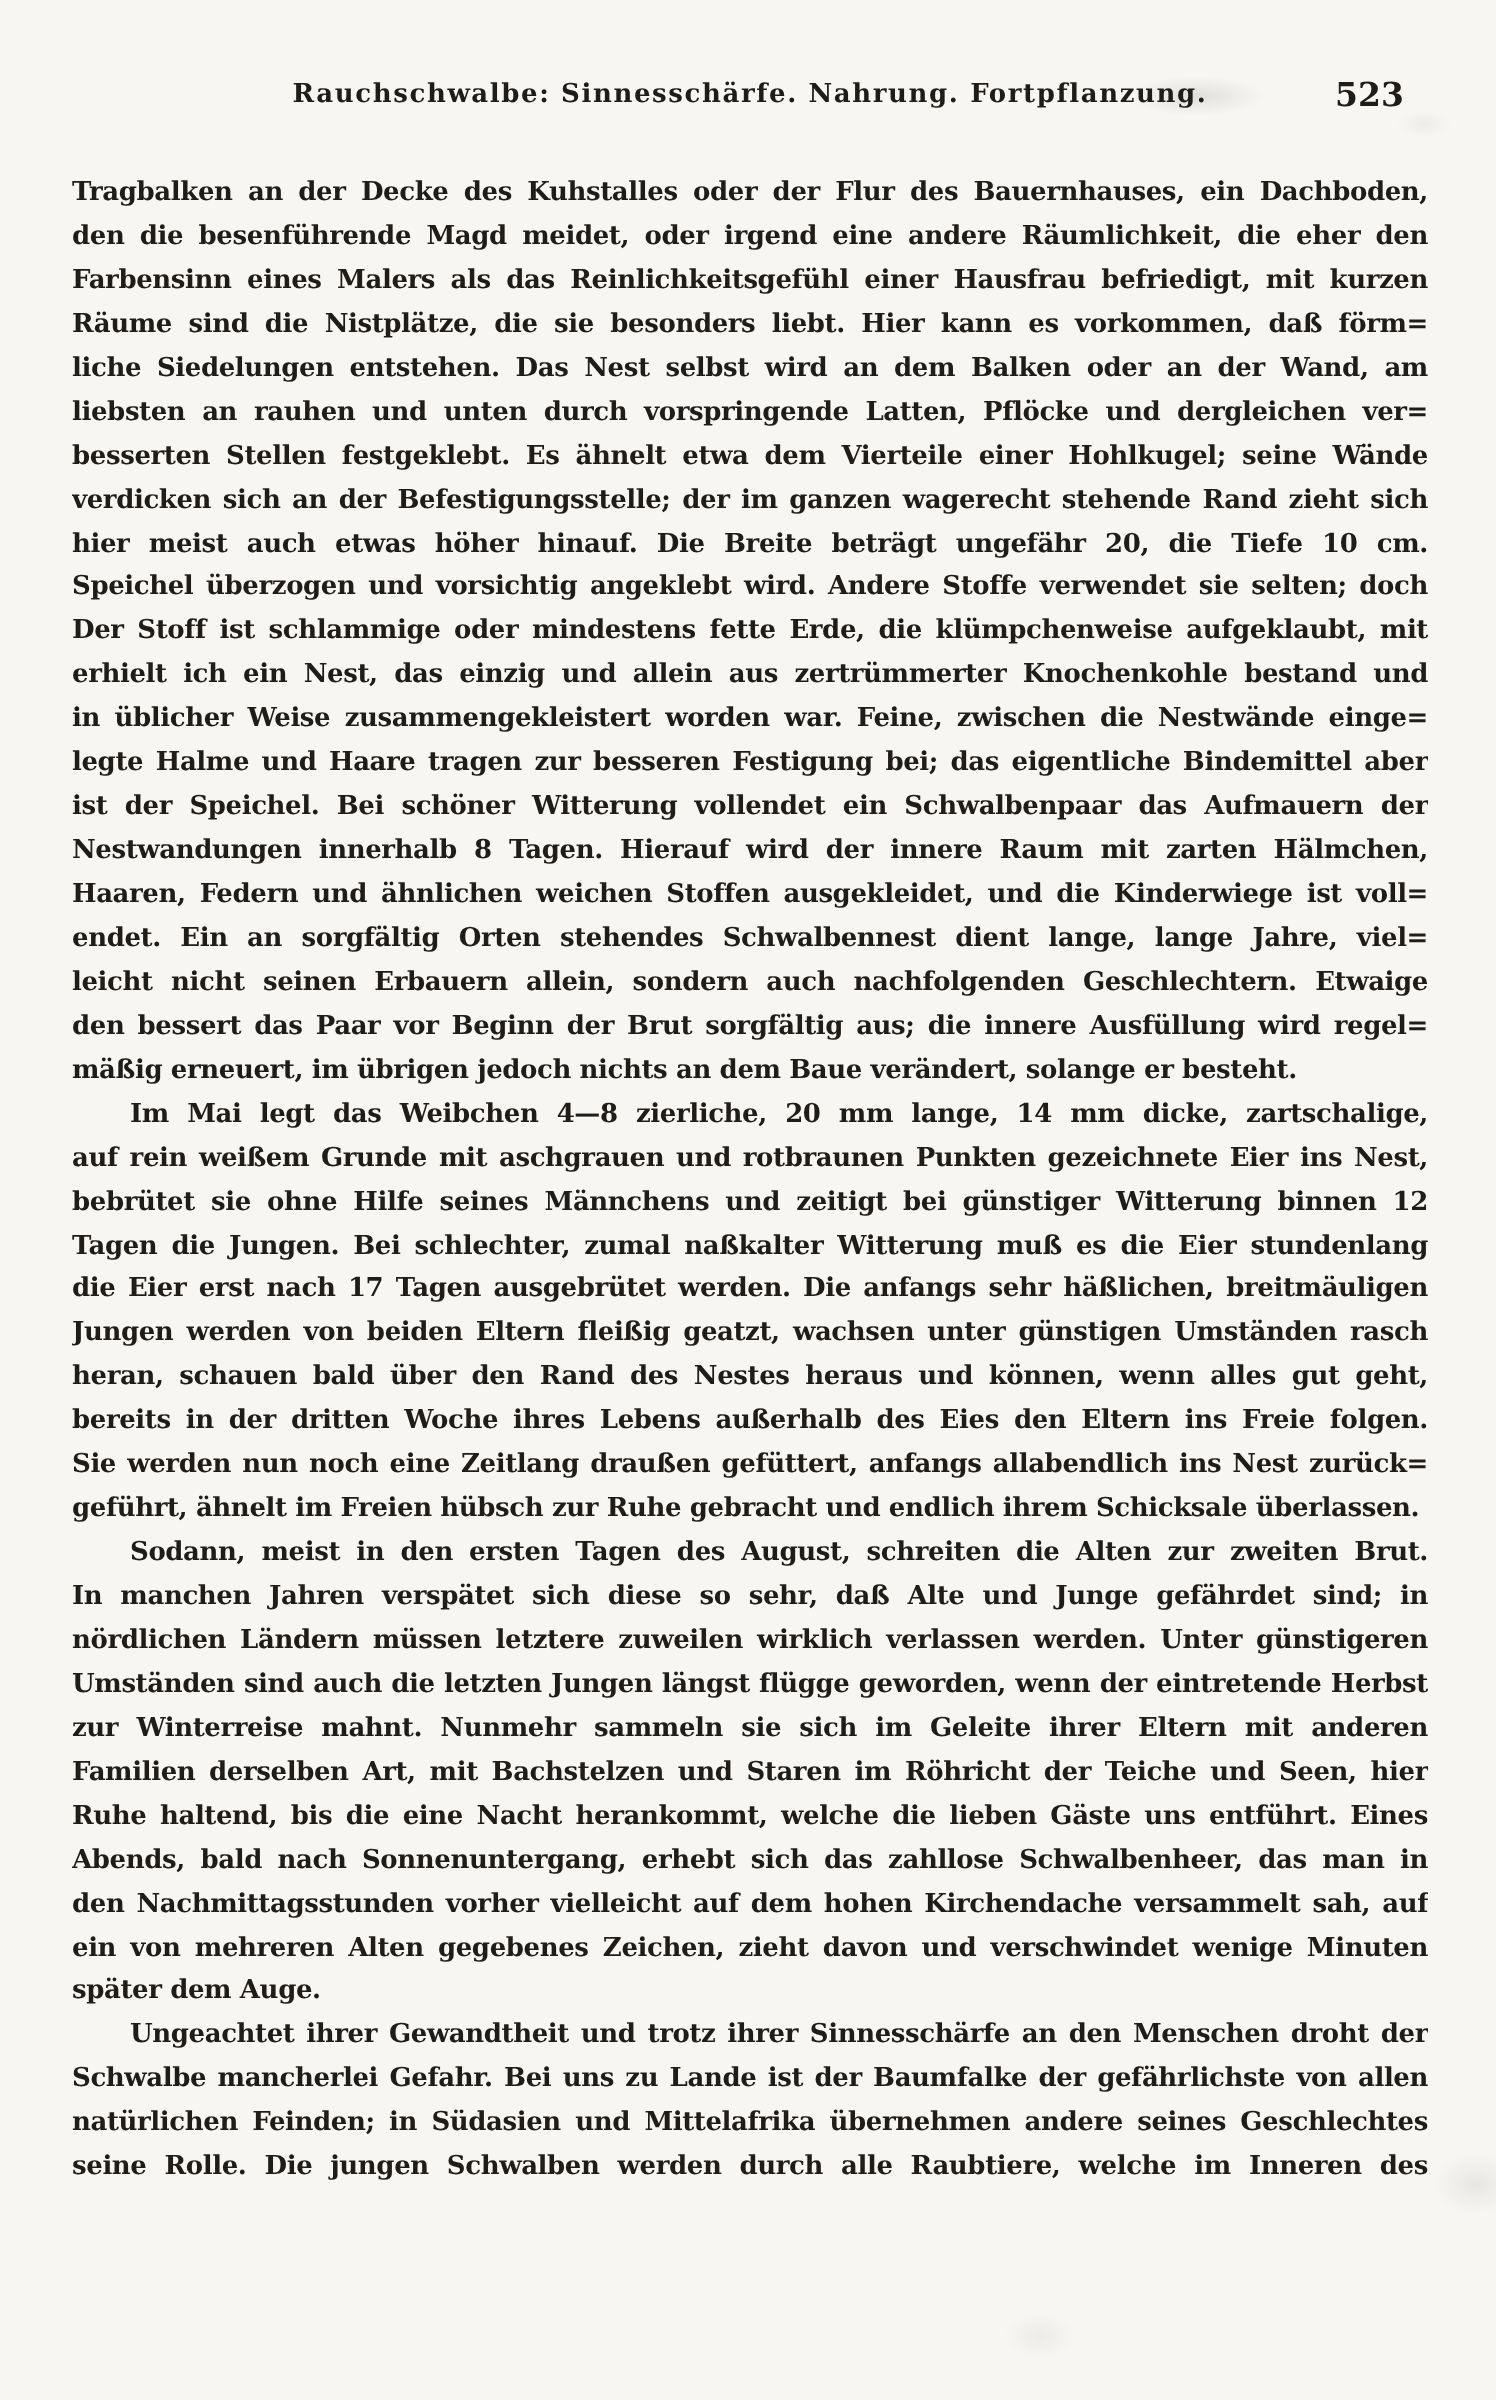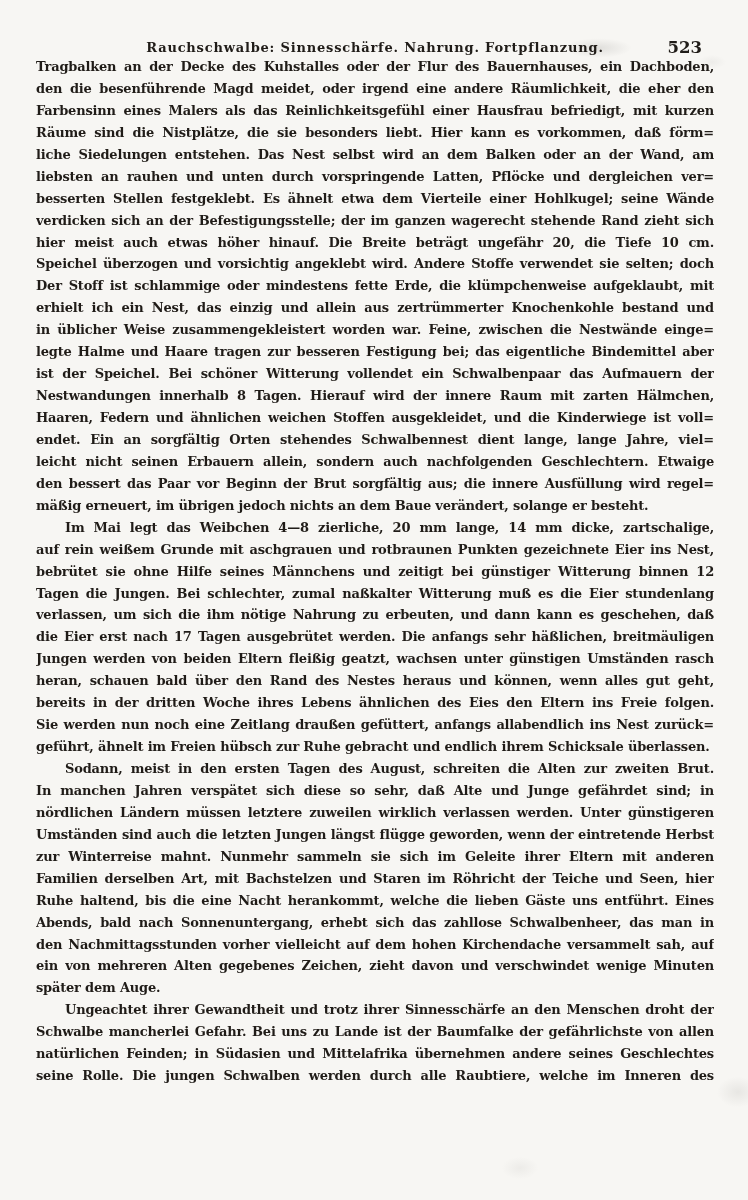--- a/index.html
+++ b/index.html
@@ -44,21 +44,21 @@
   .page-number {
     position: absolute;
     right: 12px;
     top: -2px;
     font-size: 16.5px;
     font-weight: bold;
   }
   .textblock {
     position: absolute;
     left: 36px;
-    top: 56px;
+    top: 86px;
     width: 678px;
   }
   .paragraph {
     margin: 0;
     padding: 0;
   }
   .line {
     font-size: 13px;
     font-weight: bold;
     letter-spacing: -0.2px;
@@ -108,25 +108,24 @@
         <div class="line">endet.  Ein an sorgfältig Orten stehendes Schwalbennest dient lange, lange Jahre, viel=</div>
         <div class="line">leicht nicht seinen Erbauern allein, sondern auch nachfolgenden Geschlechtern.  Etwaige Schä=</div>
         <div class="line">den bessert das Paar vor Beginn der Brut sorgfältig aus; die innere Ausfüllung wird regel=</div>
         <div class="line no-stretch">mäßig erneuert, im übrigen jedoch nichts an dem Baue verändert, solange er besteht.</div>
       </div>
       <div class="paragraph">
         <div class="line indent">Im Mai legt das Weibchen 4—8 zierliche, 20 mm lange, 14 mm dicke, zartschalige,</div>
         <div class="line">auf rein weißem Grunde mit aschgrauen und rotbraunen Punkten gezeichnete Eier ins Nest,</div>
         <div class="line">bebrütet sie ohne Hilfe seines Männchens und zeitigt bei günstiger Witterung binnen 12</div>
         <div class="line">Tagen die Jungen.  Bei schlechter, zumal naßkalter Witterung muß es die Eier stundenlang</div>
-        <div class="line">verlassen, um sich die ihm nötige Nahrung zu erbeuten, und dann kann es geschehen, daß</div>
         <div class="line">die Eier erst nach 17 Tagen ausgebrütet werden.  Die anfangs sehr häßlichen, breitmäuligen</div>
         <div class="line">Jungen werden von beiden Eltern fleißig geatzt, wachsen unter günstigen Umständen rasch</div>
         <div class="line">heran, schauen bald über den Rand des Nestes heraus und können, wenn alles gut geht,</div>
-        <div class="line">bereits in der dritten Woche ihres Lebens ähnlichen des Eies den Eltern ins Freie folgen.</div>
+        <div class="line">bereits in der dritten Woche ihres Lebens außerhalb des Eies den Eltern ins Freie folgen.</div>
         <div class="line">Sie werden nun noch eine Zeitlang draußen gefüttert, anfangs allabendlich ins Nest zurück=</div>
         <div class="line no-stretch">geführt, ähnelt im Freien hübsch zur Ruhe gebracht und endlich ihrem Schicksale überlassen.</div>
       </div>
       <div class="paragraph">
         <div class="line indent">Sodann, meist in den ersten Tagen des August, schreiten die Alten zur zweiten Brut.</div>
         <div class="line">In manchen Jahren verspätet sich diese so sehr, daß Alte und Junge gefährdet sind; in</div>
         <div class="line">nördlichen Ländern müssen letztere zuweilen wirklich verlassen werden.  Unter günstigeren</div>
         <div class="line">Umständen sind auch die letzten Jungen längst flügge geworden, wenn der eintretende Herbst</div>
         <div class="line">zur Winterreise mahnt.  Nunmehr sammeln sie sich im Geleite ihrer Eltern mit anderen</div>
         <div class="line">Familien derselben Art, mit Bachstelzen und Staren im Röhricht der Teiche und Seen, hier</div>

